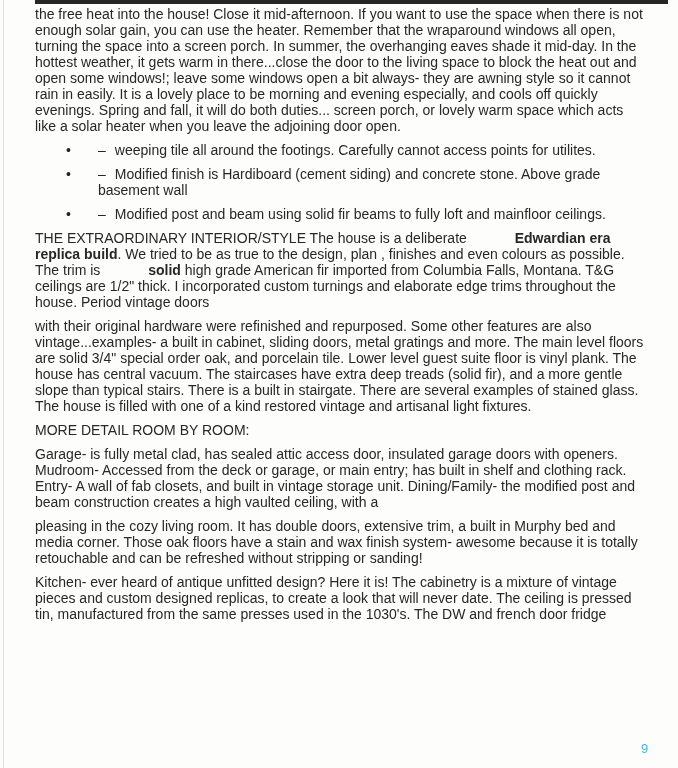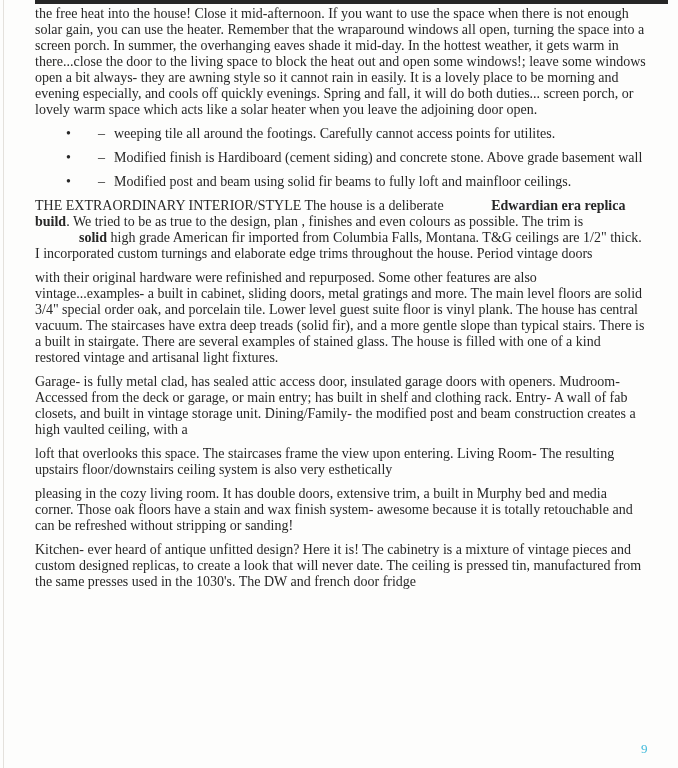--- a/index.html
+++ b/index.html
@@ -1,21 +1,21 @@
 <!DOCTYPE html>
 <html><head>
 <meta charset="utf-8">
 <style>
   html,body{margin:0;padding:0;background:#ffffff;}
   .page{
     position:relative;
     width:678px;height:768px;
     background:#fdfdfc;
     overflow:hidden;
-    font-family:Liberation Serif, serif;
+    font-family:Liberation Sans, sans-serif;
   }
   .left-edge-line{
     position:absolute;left:3px;top:0;width:1px;height:768px;
     background:#e4e1dc;
   }
   .top-crop-bar{
     position:absolute;left:35px;top:0;width:633px;height:4px;
     background:#262626;
   }
   .content{
@@ -69,24 +69,24 @@
 
     <div class="bullet">
       <span class="bullet-dot">•</span>
       <span class="dash">–</span><span>Modified post and beam using solid fir beams to fully loft and mainfloor ceilings.</span>
     </div>
 
     <p class="indent"><span>THE EXTRAORDINARY INTERIOR/STYLE The house is a deliberate </span><b>Edwardian era replica build</b><span>. We tried to be as true to the design, plan , finishes and even colours as possible. The trim is </span><b>solid</b><span> high grade American fir imported from Columbia Falls, Montana. T&amp;G ceilings are 1/2" thick. I incorporated custom turnings and elaborate edge trims throughout the house. Period vintage doors</span></p>
 
     <p>with their original hardware were refinished and repurposed. Some other features are also vintage...examples- a built in cabinet, sliding doors, metal gratings and more. The main level floors are solid 3/4" special order oak, and porcelain tile. Lower level guest suite floor is vinyl plank. The house has central vacuum. The staircases have extra deep treads (solid fir), and a more gentle slope than typical stairs. There is a built in stairgate. There are several examples of stained glass. The house is filled with one of a kind restored vintage and artisanal light fixtures.</p>
 
+    <p>MORE DETAIL ROOM BY ROOM:</p>
 
     <p>Garage- is fully metal clad, has sealed attic access door, insulated garage doors with openers. Mudroom- Accessed from the deck or garage, or main entry; has built in shelf and clothing rack. Entry- A wall of fab closets, and built in vintage storage unit. Dining/Family- the modified post and beam construction creates a high vaulted ceiling, with a</p>
 
-    <p>loft that overlooks this space. The staircases frame the view upon entering. Living Room- The resulting upstairs floor/downstairs ceiling system is also very esthetically</p>
 
     <p>pleasing in the cozy living room. It has double doors, extensive trim, a built in Murphy bed and media corner. Those oak floors have a stain and wax finish system- awesome because it is totally retouchable and can be refreshed without stripping or sanding!</p>
 
     <p>Kitchen- ever heard of antique unfitted design? Here it is! The cabinetry is a mixture of vintage pieces and custom designed replicas, to create a look that will never date. The ceiling is pressed tin, manufactured from the same presses used in the 1030's. The DW and french door fridge</p>
 
   </div>
 
   <div class="page-marker">9</div>
 
 </div>

